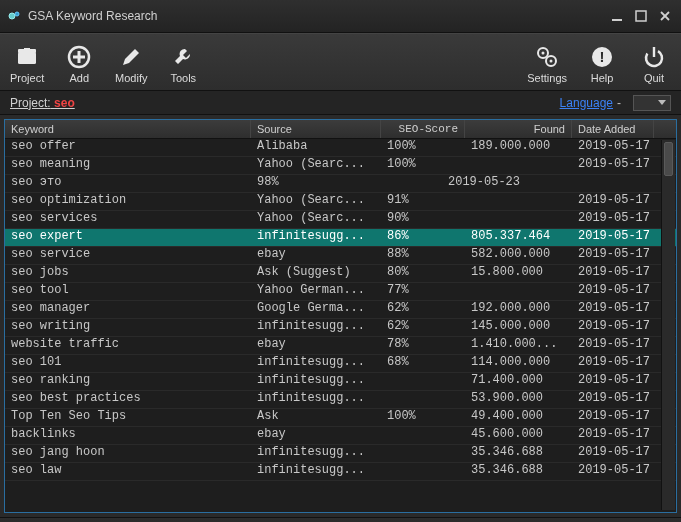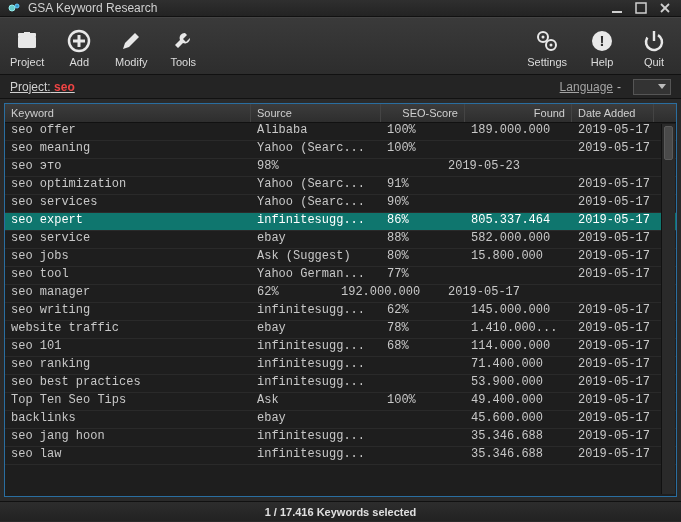--- a/index.html
+++ b/index.html
@@ -9,21 +9,21 @@
     font-family: Tahoma, Arial, sans-serif;
     font-size: 12px;
     color: #bfbfbf;
     overflow: hidden;
   }
   .titlebar {
     height: 14px;
     background: linear-gradient(#2f2f2f,#232323);
     border-bottom: 1px solid #111;
     display: flex; align-items: center;
-    padding: 8px 6px;
+    padding: 16px 6px;
     justify-content: center;
   }
   .titlebar .logo {
     width: 16px; height: 16px;
     margin-right: 6px;
     display: inline-flex; align-items: center; justify-content: center;
   }
   .titlebar .title { color: #d0d0d0; font-size: 12px; }
   .titlebar .spacer { flex: 1; }
   .winbtn {
@@ -53,21 +53,21 @@
   .linkbar {
     height: 24px;
     display:flex; align-items:center;
     padding: 0 10px;
     background:#242424;
     border-bottom:1px solid #111;
     font-size: 12px;
   }
   .linkbar .proj { color:#d0d0d0; text-decoration: underline; }
   .linkbar .proj b { color:#ef4444; }
-  .linkbar .lang { margin-left:auto; color:#a3a3a3; text-decoration: underline; }
+  .linkbar .lang { margin-left:auto; color:#3b82f6; text-decoration: underline; }
   .linkbar .langval { color:#bfbfbf; margin-left:4px; }
   .langdrop {
     width: 38px; height: 16px;
     border:1px solid #555; background:#333;
     margin-left: 12px;
     display:flex; align-items:center; justify-content:flex-end;
     padding-right:4px;
   }
   .tablewrap {
     position:relative;
@@ -84,21 +84,21 @@
     font-size:11px; color:#cfcfcf;
   }
   .th {
     border-right:1px solid #444;
     display:flex; align-items:center;
     padding: 0 6px;
     overflow:hidden; white-space:nowrap;
   }
   .c-kw { width: 246px; }
   .c-src { width: 130px; }
-  .c-score { width: 84px; justify-content:flex-end; }
+  .c-score { width: 84px; justify-content:flex-end;font-family:Liberation Mono, monospace; }
   .c-found { width: 107px; justify-content:flex-end; }
   .c-date { width: 82px; }
   .c-sb { flex:1; border-right:none; }
   .tbody {
     height: calc(100% - 19px);
     overflow:hidden;
     font-family: "Courier New", monospace;
     font-size: 12px;
     position:relative;
   }
@@ -318,20 +318,21 @@
       </div>
       <div class="row">
         <div class="td c-kw">seo tool</div>
         <div class="td c-src">Yahoo German...</div>
         <div class="td c-score">77%</div>
         <div class="td c-found"></div>
         <div class="td c-date">2019-05-17</div>
       </div>
       <div class="row">
         <div class="td c-kw">seo manager</div>
+        <div class="td c-src">Google Germa...</div>
         <div class="td c-score">62%</div>
         <div class="td c-found">192.000.000</div>
         <div class="td c-date">2019-05-17</div>
       </div>
       <div class="row">
         <div class="td c-kw">seo writing</div>
         <div class="td c-src">infinitesugg...</div>
         <div class="td c-score">62%</div>
         <div class="td c-found">145.000.000</div>
         <div class="td c-date">2019-05-17</div>

